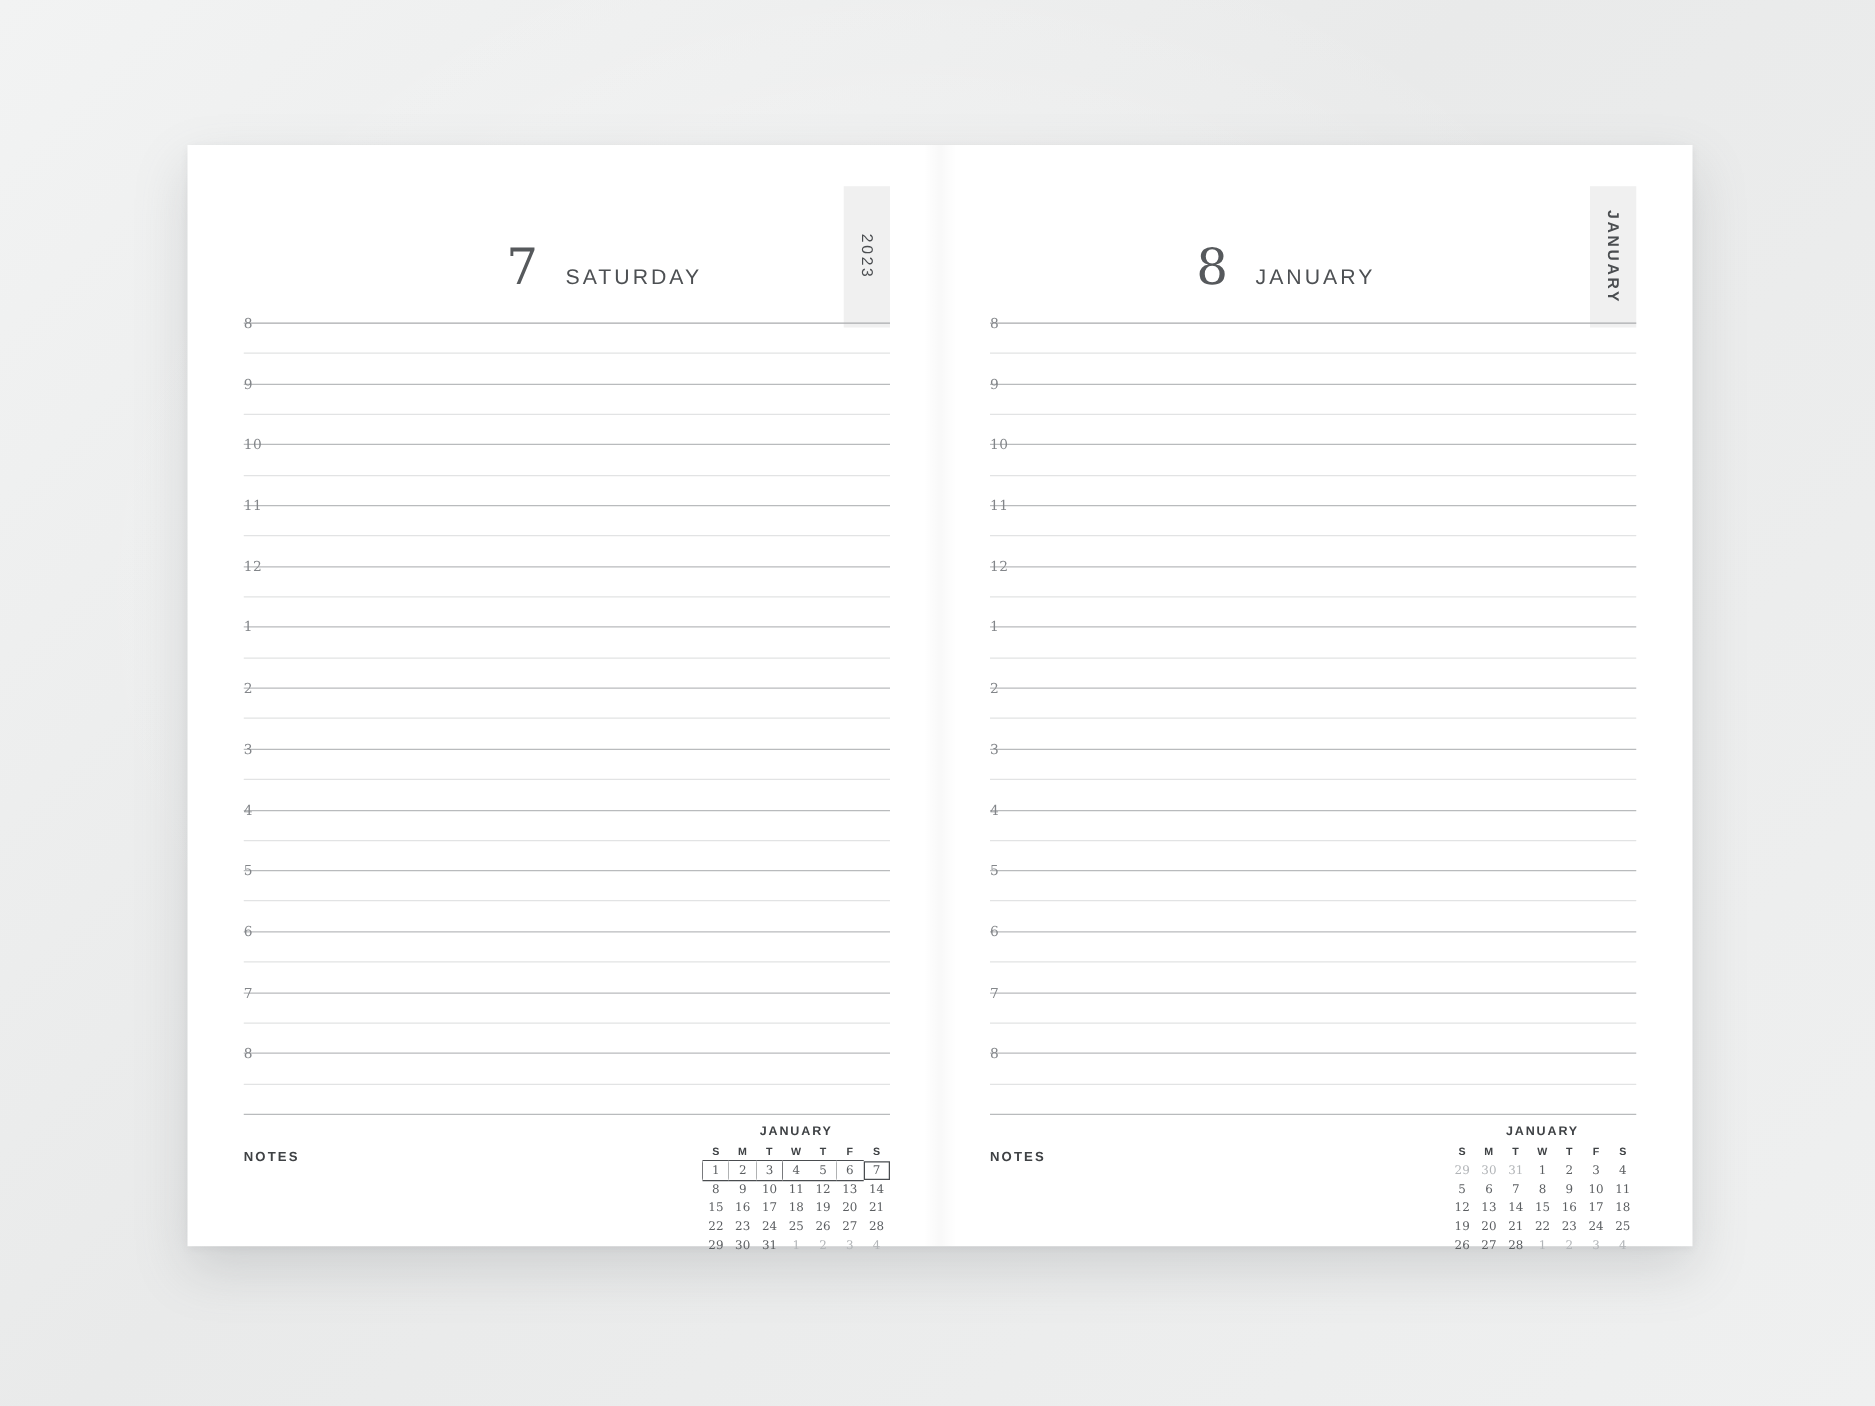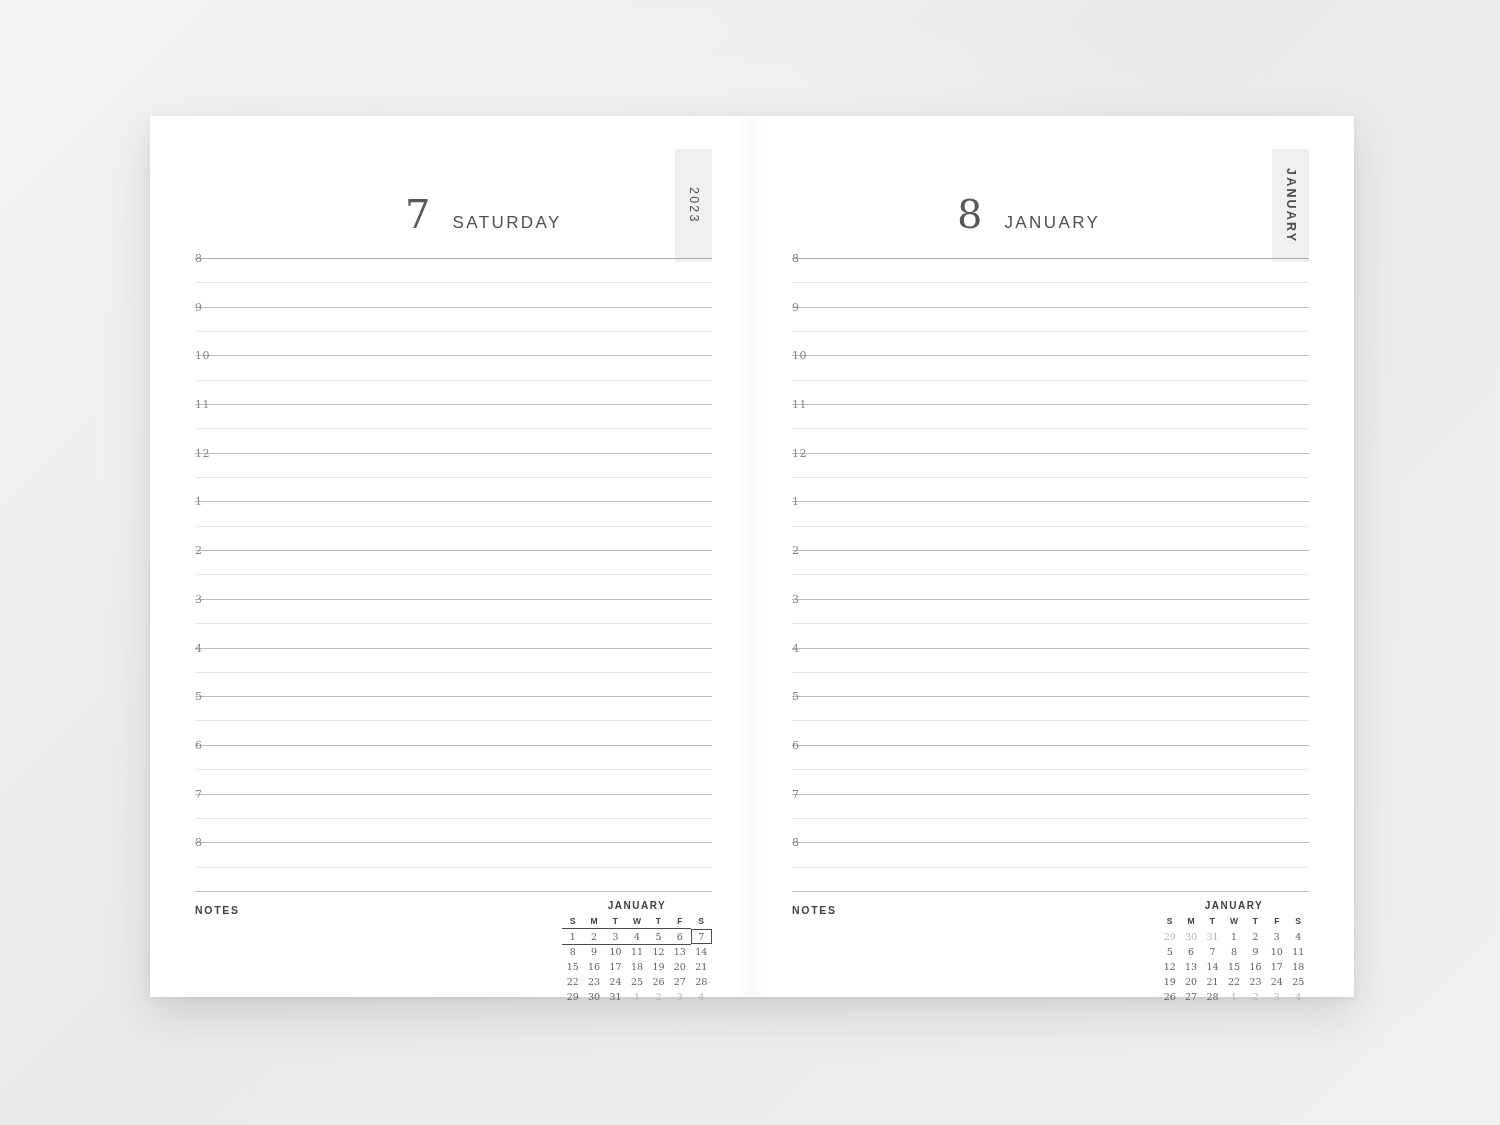--- a/index.html
+++ b/index.html
@@ -151,21 +151,21 @@
 
   
   .footer {
     position: relative;
     margin-top: 12px;
     height: 130px;
   }
   .notes-label {
     position: absolute;
     left: 0;
-    top: 0;
+    top: 16px;
     font-size: 10.5px;
     letter-spacing: 1.7px;
     font-weight: 700;
     color: #3f4245;
   }
 
   .mini-cal {
     position: absolute;
     right: 0;
     top: -4px;

